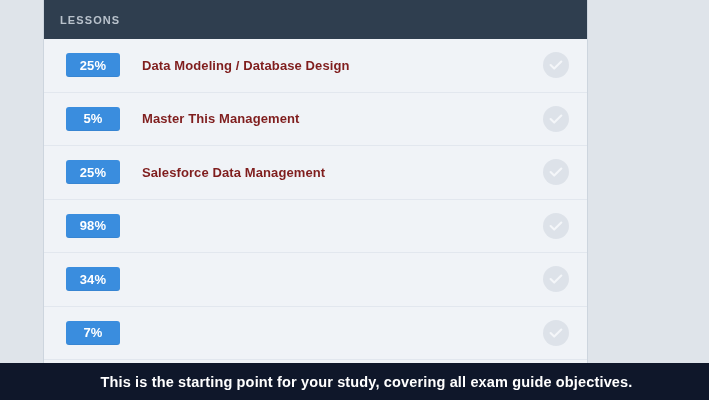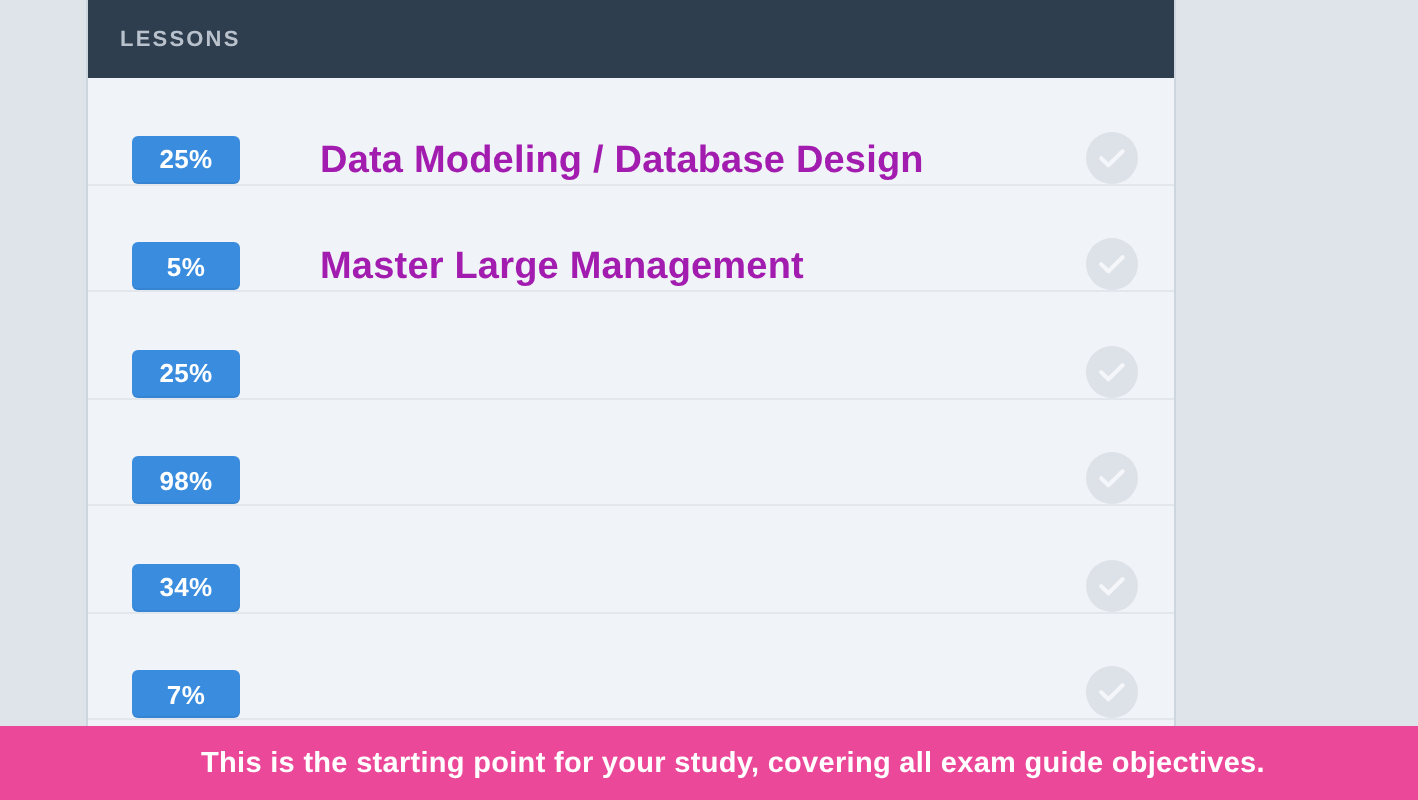--- a/index.html
+++ b/index.html
@@ -45,66 +45,65 @@
     font-weight: bold;
     letter-spacing: 1.1px;
   }
   .lesson-list {
     display: block;
   }
   .lesson-row {
     position: relative;
     height: 53.5px;
     display: flex;
-    align-items: flex-end;
+    align-items: center;
     background: #f0f3f7;
     border-bottom: 1px solid #e2e7ee;
     box-sizing: border-box;
     padding-left: 22px;
     padding-right: 18px;
-    gap: 18px;
   }
   .lesson-badge {
     flex: 0 0 auto;
     width: 54px;
     height: 24px;
     background: #3a8dde;
     border-radius: 3px;
     color: #ffffff;
     font-size: 13px;
     font-weight: bold;
     display: flex;
     align-items: center;
     justify-content: center;
     letter-spacing: 0.2px;
     box-shadow: inset 0 -1px 0 rgba(0,0,0,0.05);
   }
   .lesson-title {
     margin-left: 22px;
-    color: #a21caf;
-    font-size: 19px;
+    color: #7f1d1d;
+    font-size: 13px;
     font-weight: bold;
     letter-spacing: 0.1px;
     white-space: nowrap;
   }
   .lesson-check {
     margin-left: auto;
     flex: 0 0 auto;
     width: 26px;
     height: 26px;
     display: block;
   }
   
   .banner {
     position: absolute;
     left: 0;
     right: 0;
     bottom: 0;
     height: 37px;
-    background: #ec4899;
+    background: #0f172a;
     display: flex;
     align-items: center;
     justify-content: center;
     padding-left: 24px;
   }
   .banner-text {
     color: #ffffff;
     font-size: 14.5px;
     font-weight: bold;
     letter-spacing: 0.15px;
@@ -130,31 +129,32 @@
         <span class="lesson-check">
           <svg width="26" height="26" viewBox="0 0 26 26" aria-hidden="true">
             <circle cx="13" cy="13" r="13" fill="#dde2e9"></circle>
             <path d="M7.6 13.1 L11.2 16.6 L18.3 9.6" fill="none" stroke="#f4f6f9" stroke-width="2.1" stroke-linecap="round" stroke-linejoin="round"></path>
           </svg>
         </span>
       </div>
 
       <div class="lesson-row">
         <span class="lesson-badge">5%</span>
-        <span class="lesson-title">Master Large Management</span>
+        <span class="lesson-title">Master This Management</span>
         <span class="lesson-check">
           <svg width="26" height="26" viewBox="0 0 26 26" aria-hidden="true">
             <circle cx="13" cy="13" r="13" fill="#dde2e9"></circle>
             <path d="M7.6 13.1 L11.2 16.6 L18.3 9.6" fill="none" stroke="#f4f6f9" stroke-width="2.1" stroke-linecap="round" stroke-linejoin="round"></path>
           </svg>
         </span>
       </div>
 
       <div class="lesson-row">
         <span class="lesson-badge">25%</span>
+        <span class="lesson-title">Salesforce Data Management</span>
         <span class="lesson-check">
           <svg width="26" height="26" viewBox="0 0 26 26" aria-hidden="true">
             <circle cx="13" cy="13" r="13" fill="#dde2e9"></circle>
             <path d="M7.6 13.1 L11.2 16.6 L18.3 9.6" fill="none" stroke="#f4f6f9" stroke-width="2.1" stroke-linecap="round" stroke-linejoin="round"></path>
           </svg>
         </span>
       </div>
 
       <div class="lesson-row">
         <span class="lesson-badge">98%</span>

